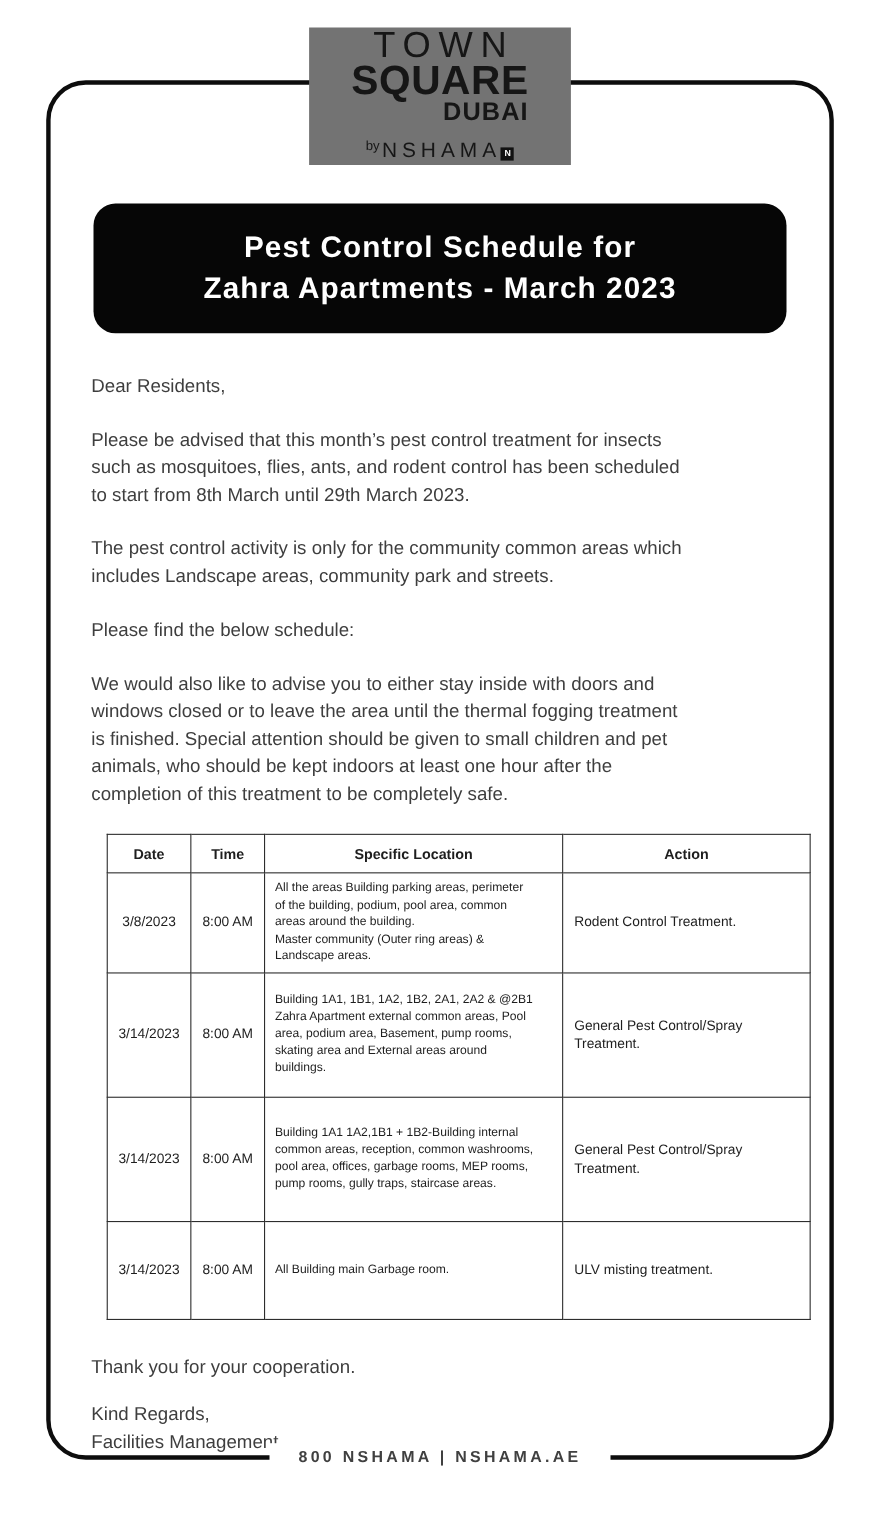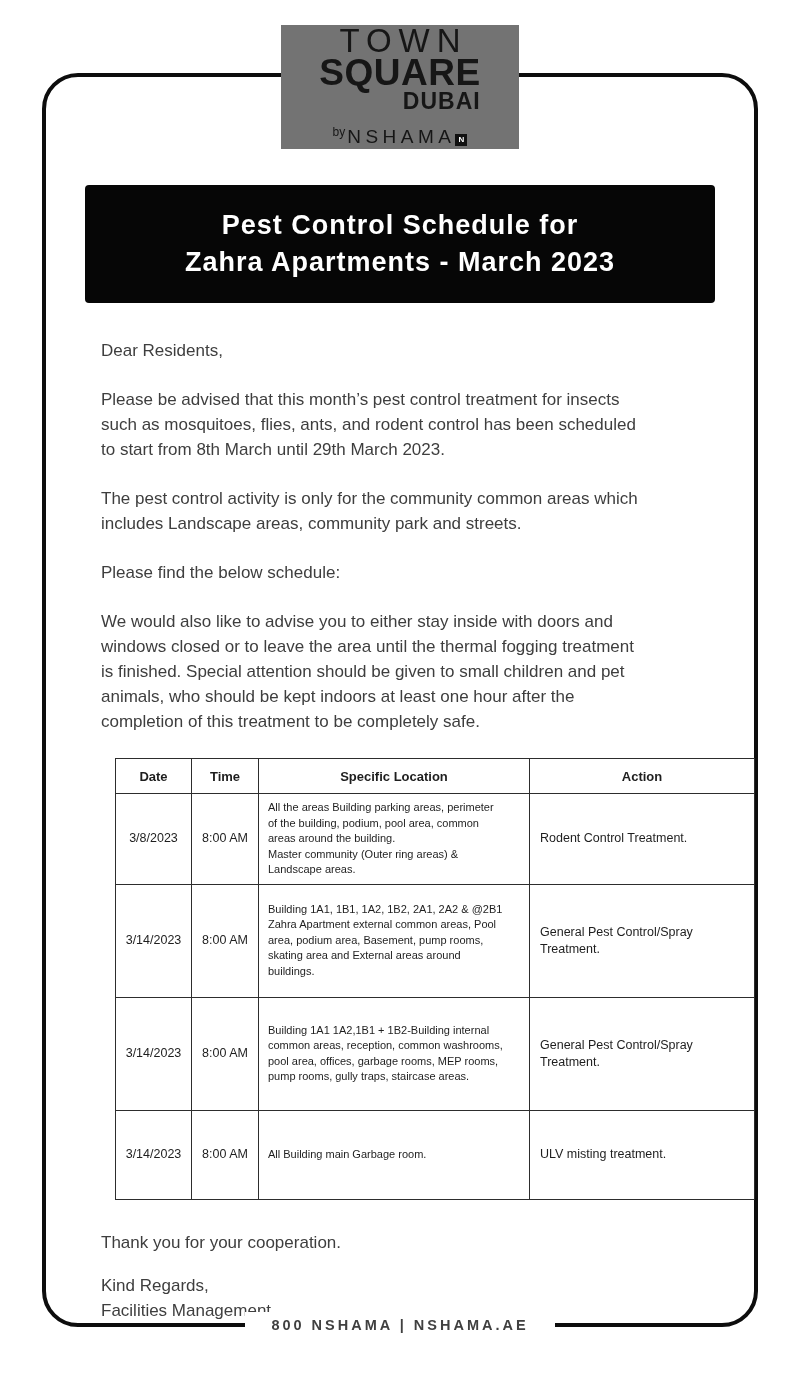--- a/index.html
+++ b/index.html
@@ -42,33 +42,33 @@
     font-size:8px; font-weight:bold; line-height:12px;
     text-align:center; letter-spacing:0; vertical-align:1px;
   }
 
   
   .banner {
     position:absolute;
     left:85px; top:185px;
     width:630px; height:118px;
     background:#060606;
-    border-radius:4px;
+    border-radius:20px;
     color:#ffffff;
     display:flex; flex-direction:column;
     align-items:center; justify-content:center;
     font-size:27px; font-weight:bold;
     letter-spacing:1px; line-height:37px;
     text-align:center;
   }
 
   
   .letter {
     position:absolute;
-    left:101px; top:338px;
+    left:83px; top:338px;
     width:660px;
     color:#3e3e3e;
     font-size:17px; line-height:25px;
   }
   .para { margin:0 0 24px 0; white-space:pre-line; }
 
   
   table.schedule {
     border-collapse:collapse;
     table-layout:fixed;

